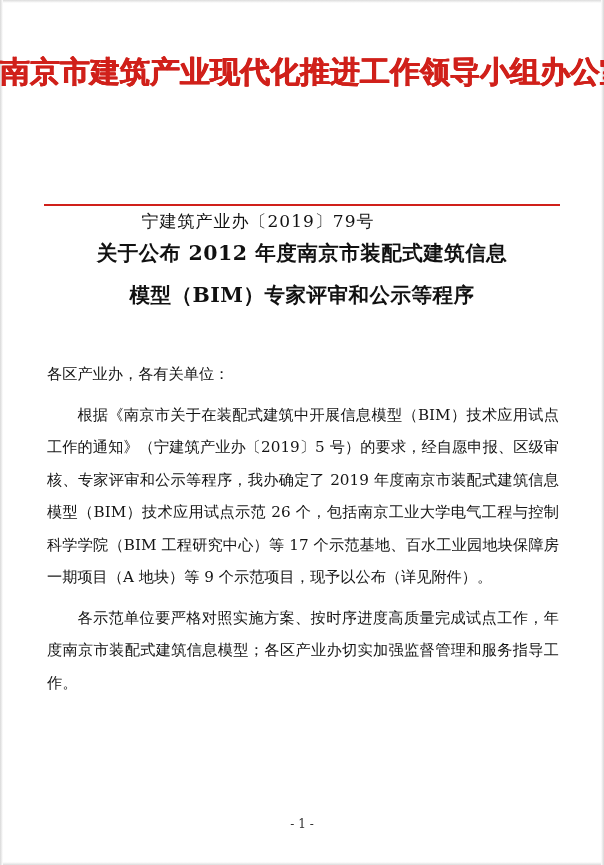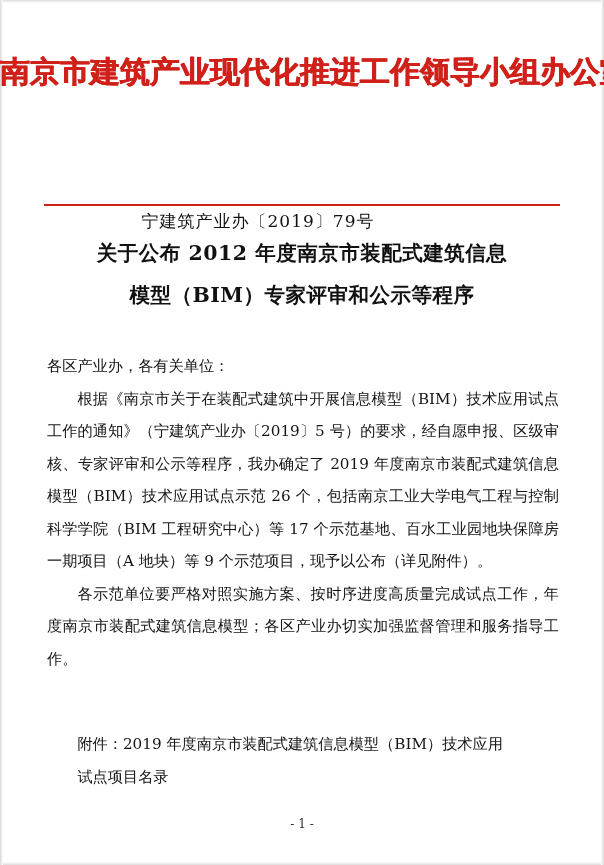--- a/index.html
+++ b/index.html
@@ -82,21 +82,21 @@
     top: 350px;
     width: 512px;
     font-family: "DejaVu Serif", serif;
     font-size: 15.2px;
     line-height: 32.5px;
     color: #141414;
     text-align: justify;
     text-justify: inter-ideograph;
   }
   .body-text p {
-    margin: 0 0 0 0;
+    margin: 8px 0 0 0;
   }
   .p-indent { text-indent: 2em; }
   .attach {
     position: absolute;
     left: 47px;
     top: 728px;
     width: 512px;
     font-family: "DejaVu Serif", serif;
     font-size: 15.2px;
     line-height: 32.5px;
@@ -144,20 +144,16 @@
       <span class="ln">关于公布 2012 年度南京市装配式建筑信息</span>
       <span class="ln">模型（BIM）专家评审和公示等程序</span>
     </div>
 
     <div class="body-text">
       <p>各区产业办，各有关单位：</p>
       <p class="p-indent">根据《南京市关于在装配式建筑中开展信息模型（BIM）技术应用试点工作的通知》（宁建筑产业办〔2019〕5 号）的要求，经自愿申报、区级审核、专家评审和公示等程序，我办确定了 2019 年度南京市装配式建筑信息模型（BIM）技术应用试点示范 26 个，包括南京工业大学电气工程与控制科学学院（BIM 工程研究中心）等 17 个示范基地、百水工业园地块保障房一期项目（A 地块）等 9 个示范项目，现予以公布（详见附件）。</p>
       <p class="p-indent">各示范单位要严格对照实施方案、按时序进度高质量完成试点工作，年度南京市装配式建筑信息模型；各区产业办切实加强监督管理和服务指导工作。</p>
     </div>
 
-    <div class="attach">
-      <div class="l1">附件：2019 年度南京市装配式建筑信息模型（BIM）技术应用</div>
-      <div class="l2">试点项目名录</div>
-    </div>
 
     <div class="pagenum">- 1 -</div>
   </div>
 </div>
 
 </body></html>

